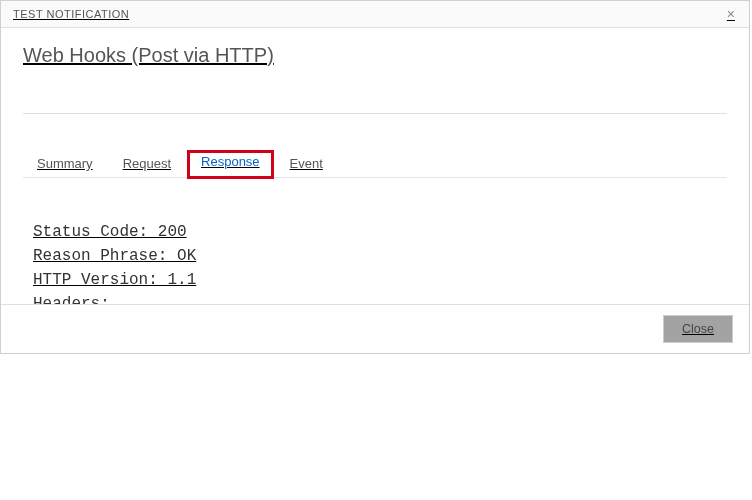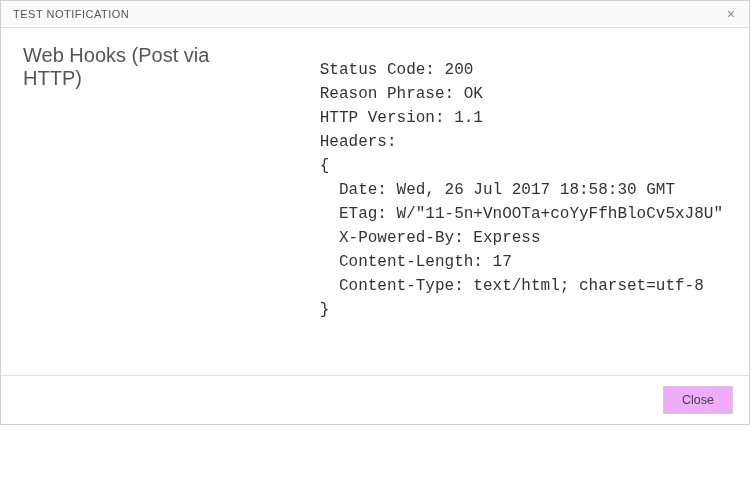--- a/index.html
+++ b/index.html
@@ -10,24 +10,25 @@
     body {
       font-family: "Segoe UI", Arial, sans-serif;
       background: #fff;
       width: 752px;
       height: 500px;
       overflow: hidden;
     }
     .dialog {
       border: 1px solid #d0d0d0;
       width: 750px;
-      height: 425px;
+      height: 354px;
       display: flex;
       flex-direction: column;
       background: #fff;
+      text-decoration: underline;
     }
     .titlebar {
       display: flex;
       justify-content: space-between;
       align-items: center;
       padding: 6px 10px 6px 12px;
       border-bottom: 1px solid #e0e0e0;
       background: #fafafa;
     }
     .titlebar-title {
@@ -41,21 +42,21 @@
       color: #888;
       cursor: pointer;
       padding: 0 4px;
       line-height: 1;
     }
     .content {
       flex: 1;
       padding: 16px 22px 0 22px;
       overflow: hidden;
       display: flex;
-      flex-direction: row;
+      flex-direction: column;
       gap: 28px;
     }
     .page-title {
       font-size: 20px;
       font-weight: 300;
       color: #555;
       margin-bottom: 18px;
     }
     .divider-top {
       border: none;
@@ -95,39 +96,45 @@
     }
     .footer {
       border-top: 1px solid #e0e0e0;
       padding: 10px 16px;
       display: flex;
       justify-content: flex-end;
     }
     .btn {
       font-size: 12.5px;
       color: #444;
-      background: #f0abfc;
+      background: #a3a3a3;
       border: 1px solid #ccc;
       padding: 6px 18px;
       cursor: pointer;
     }
   </style>
 </head>
 <body>
 
 <div class="dialog">
   <div class="titlebar">
     <span class="titlebar-title">TEST NOTIFICATION</span>
     <span class="close-x">×</span>
   </div>
 
   <div class="content">
     <div class="page-title">Web Hooks (Post via HTTP)</div>
     <hr class="divider-top">
 
+    <div class="tabs">
+      <div class="tab">Summary</div>
+      <div class="tab">Request</div>
+      <div class="tab active highlighted">Response</div>
+      <div class="tab">Event</div>
+    </div>
 
     <div class="body-area">Status Code: 200
 Reason Phrase: OK
 HTTP Version: 1.1
 Headers:
 {
   Date: Wed, 26 Jul 2017 18:58:30 GMT
   ETag: W/"11-5n+VnOOTa+coYyFfhBloCv5xJ8U"
   X-Powered-By: Express
   Content-Length: 17

